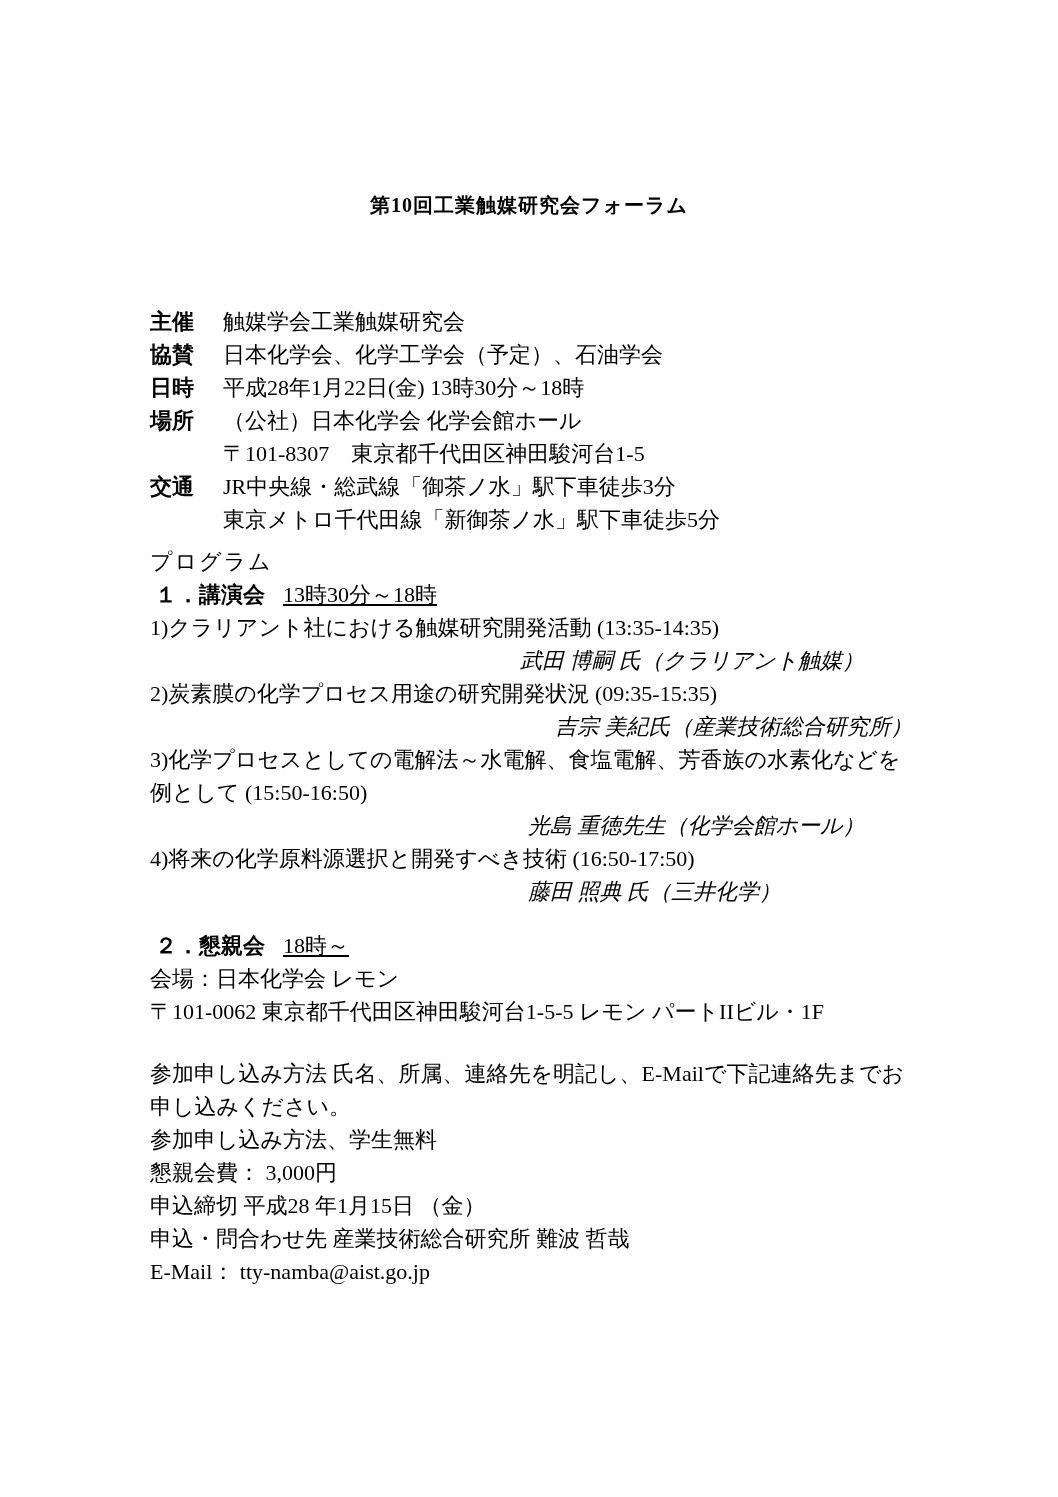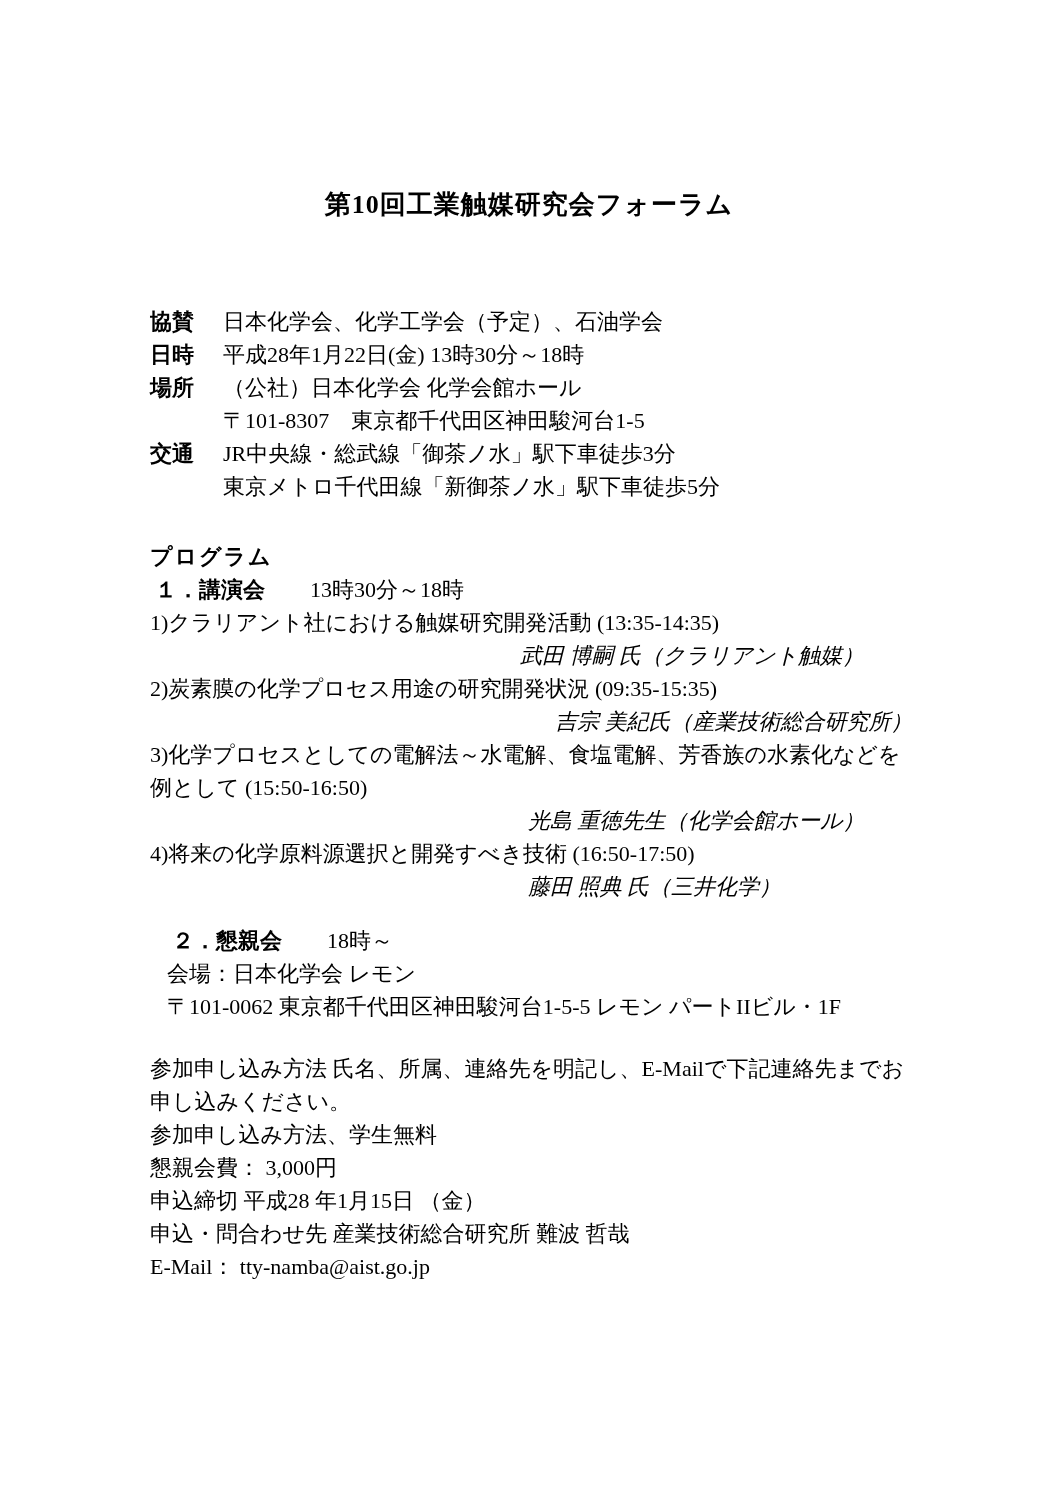--- a/index.html
+++ b/index.html
@@ -17,74 +17,79 @@
     position: relative;
     width: 1058px;
     height: 1497px;
     background: #ffffff;
     overflow: hidden;
   }
   .doc-title {
     margin: 0;
     padding-top: 188px;
     text-align: center;
-    font-size: 26px;
+    font-size: 20px;
     font-weight: bold;
     line-height: 34px;
     letter-spacing: 1px;
   }
   .content {
     padding: 0 150px;
     font-size: 22px;
     line-height: 33px;
   }
   
   .meta { margin-top: 83px; }
   .meta-row { display: flex; }
   .meta-label {
     flex: 0 0 73px;
     font-weight: bold;
   }
   .meta-value { flex: 1; white-space: nowrap; }
   
   .program-heading {
-    margin-top: 37px;
-    font-weight: bold;
+    margin-top: 9px;
+    font-weight: normal;
     letter-spacing: 2px;
   }
   .session-line {
     position: relative;
     padding-left: 5px;
   }
   .session-title { font-weight: bold; }
   .session-time {
     position: absolute;
-    left: 160px;
+    left: 133px;
     top: 0;
     font-weight: normal;
+    text-decoration: underline;
   }
   .talk-title { }
   .speaker { white-space: nowrap; font-style: italic; }
   .sp1 { margin-left: 370px; }
   .sp2 { margin-left: 405px; }
   .sp3 { margin-left: 378px; }
   .sp4 { margin-left: 378px; }
-  .party-block { margin-top: 21px; margin-left: 17px; }
+  .party-block { margin-top: 21px; }
   .registration { margin-top: 29px; }
 </style>
 </head>
 <body>
 
 <div class="page">
 
   <h1 class="doc-title">第10回工業触媒研究会フォーラム</h1>
 
   <div class="content">
 
     <div class="meta">
+      <div class="meta-row">
+        <span class="meta-label">主催</span>
+        <span class="meta-value">触媒学会工業触媒研究会</span>
+      </div>
       <div class="meta-row">
         <span class="meta-label">協賛</span>
         <span class="meta-value">日本化学会、化学工学会（予定）、石油学会</span>
       </div>
       <div class="meta-row">
         <span class="meta-label">日時</span>
         <span class="meta-value">平成28年1月22日(金) 13時30分～18時</span>
       </div>
       <div class="meta-row">
         <span class="meta-label">場所</span>

